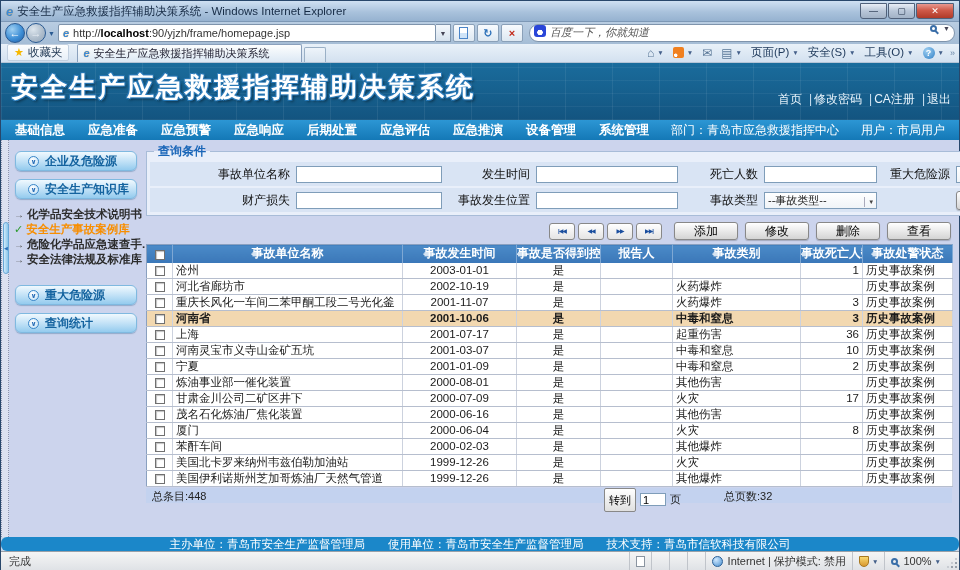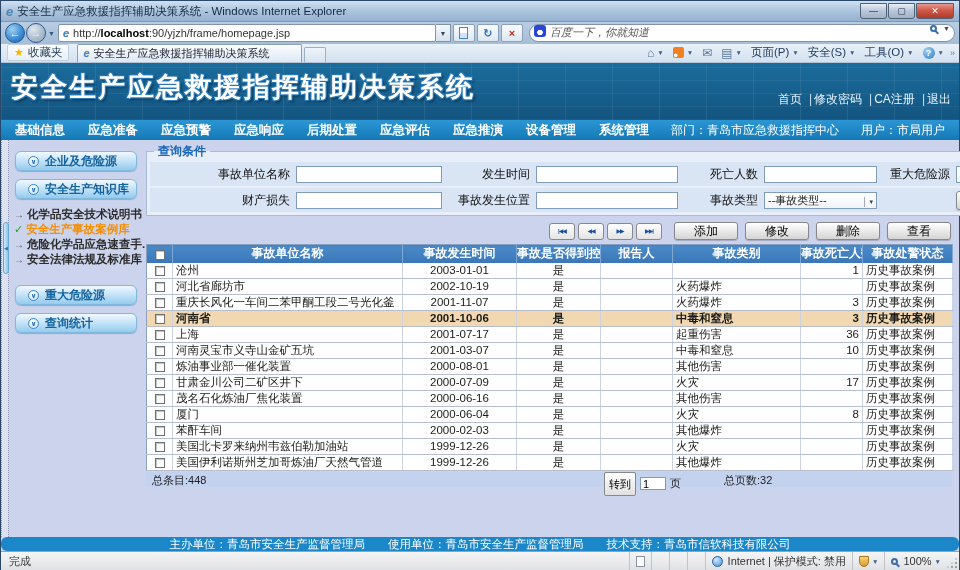--- a/index.html
+++ b/index.html
@@ -423,20 +423,30 @@
               <td class="c"><span class="cb"></span></td>
               <td>河南灵宝市义寺山金矿五坑</td>
               <td class="c">2001-03-07</td>
               <td class="c">是</td>
               <td></td>
               <td>中毒和窒息</td>
               <td class="r">10</td>
               <td>历史事故案例</td>
             </tr>
 
+            <tr>
+              <td class="c"><span class="cb"></span></td>
+              <td>宁夏</td>
+              <td class="c">2001-01-09</td>
+              <td class="c">是</td>
+              <td></td>
+              <td>中毒和窒息</td>
+              <td class="r">2</td>
+              <td>历史事故案例</td>
+            </tr>
 
             <tr>
               <td class="c"><span class="cb"></span></td>
               <td>炼油事业部一催化装置</td>
               <td class="c">2000-08-01</td>
               <td class="c">是</td>
               <td></td>
               <td>其他伤害</td>
               <td class="r"></td>
               <td>历史事故案例</td>

